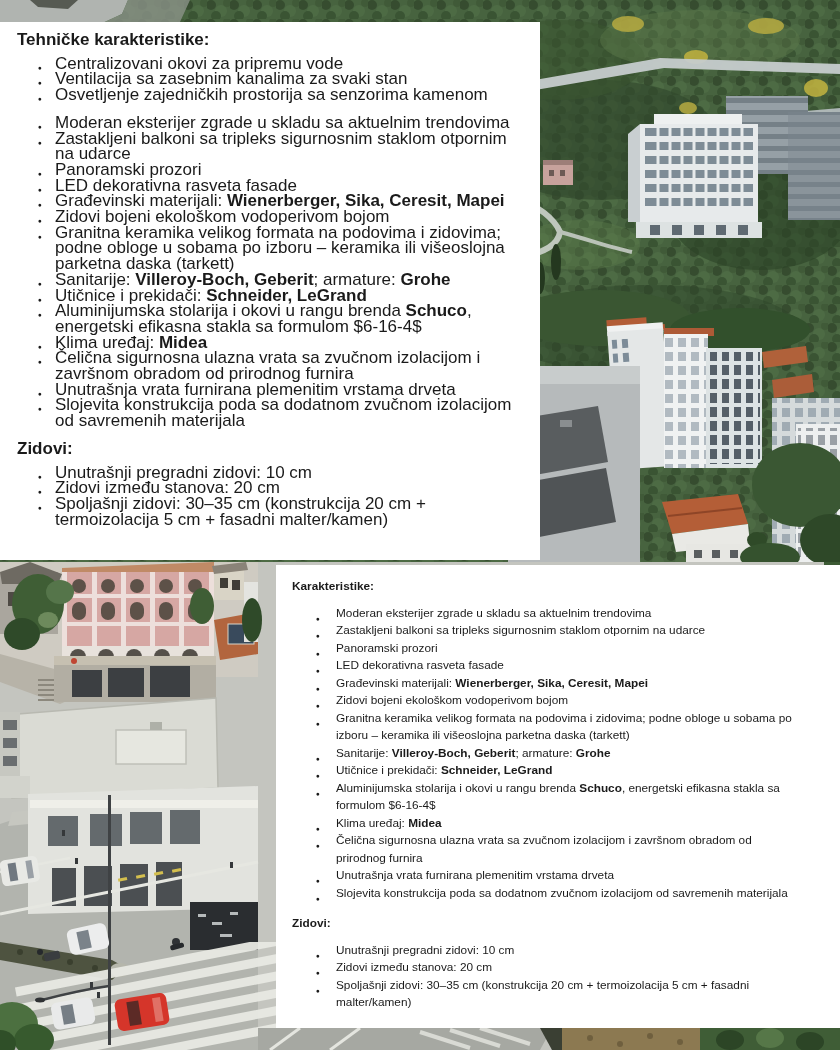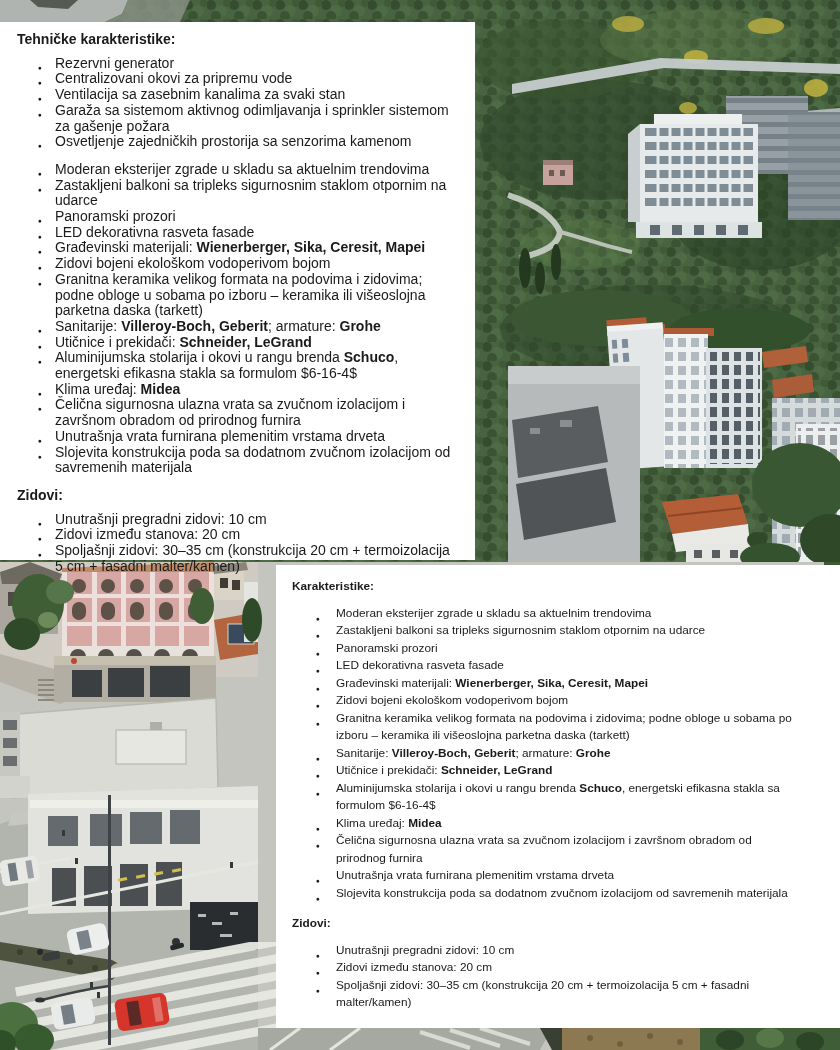--- a/index.html
+++ b/index.html
@@ -8,22 +8,22 @@
     background:#ffffff;font-family:"Liberation Sans", sans-serif;
     -webkit-font-smoothing:antialiased;
   }
   .photo{position:absolute;overflow:hidden;line-height:0;}
   .photo-top{left:0;top:0;width:840px;height:562px;}
   .photo-bottom{left:0;top:562px;width:840px;height:488px;}
   .panel{
     position:absolute;background:#ffffff;color:#1a1a1a;box-sizing:border-box;
   }
   .panel-top{
-    left:0;top:22px;width:475px;height:538px;
-    padding:10px 18px 0 17px;font-size:14px;line-height:15.7px;
+    left:0;top:22px;width:540px;height:538px;
+    padding:10px 18px 0 17px;font-size:17px;line-height:15.7px;
   }
   .panel-bottom{
     left:276px;top:565px;width:572px;height:463px;
     padding:13px 44px 0 16px;font-size:11.8px;line-height:17.5px;
   }
   .panel h3{font-size:inherit;line-height:inherit;font-weight:bold;margin:0 0 8px 0;}
   .panel-bottom h3{margin:0 0 9px 0;}
   .panel ul{list-style:none;margin:0 0 12px 0;padding:0;}
   .panel-bottom ul{margin:0 0 13px 0;}
   .panel li{position:relative;padding-left:38px;}
@@ -432,24 +432,22 @@
     <ellipse cx="730" cy="478" rx="14" ry="10" fill="#2c4526"></ellipse>
     <ellipse cx="770" cy="476" rx="14" ry="10" fill="#567748"></ellipse>
     <ellipse cx="810" cy="480" rx="14" ry="10" fill="#2c4526"></ellipse>
   </g>
 </svg>
 </div>
 
 <section class="panel panel-top">
     <h3>Tehničke karakteristike:</h3>
     <ul>
-      <li><span>Rezervni generator</span></li>
       <li><span>Centralizovani okovi za pripremu vode</span></li>
       <li><span>Ventilacija sa zasebnim kanalima za svaki stan</span></li>
-      <li><span>Garaža sa sistemom aktivnog odimljavanja i sprinkler sistemom za gašenje požara</span></li>
       <li><span>Osvetljenje zajedničkih prostorija sa senzorima kamenom</span></li>
     </ul>
     <ul>
       <li><span>Moderan eksterijer zgrade u skladu sa aktuelnim trendovima</span></li>
       <li><span>Zastakljeni balkoni sa tripleks sigurnosnim staklom otpornim na udarce</span></li>
       <li><span>Panoramski prozori</span></li>
       <li><span>LED dekorativna rasveta fasade</span></li>
       <li><span>Građevinski materijali: </span><b>Wienerberger, Sika, Ceresit, Mapei</b></li>
       <li><span>Zidovi bojeni ekološkom vodoperivom bojom</span></li>
       <li><span>Granitna keramika velikog formata na podovima i zidovima; podne obloge u sobama po izboru – keramika ili višeoslojna parketna daska (tarkett)</span></li>

